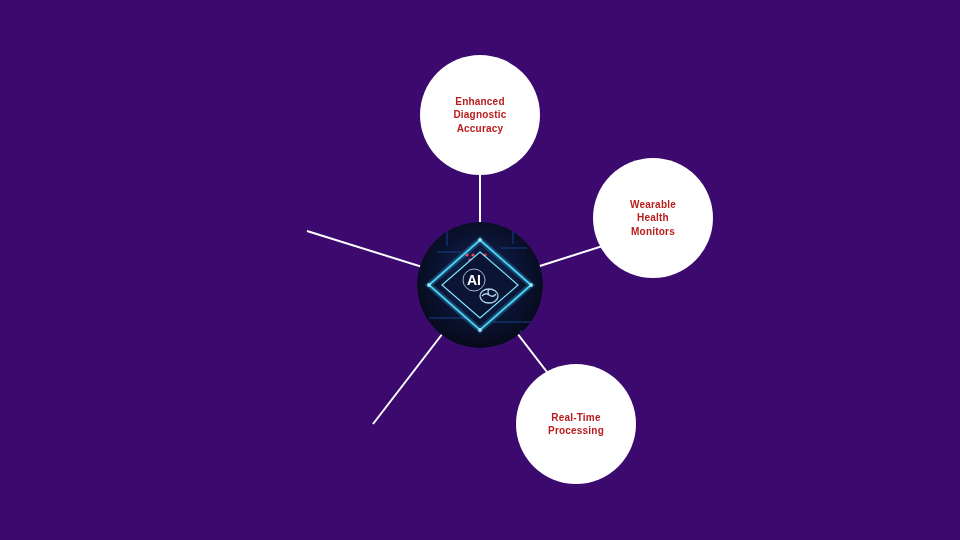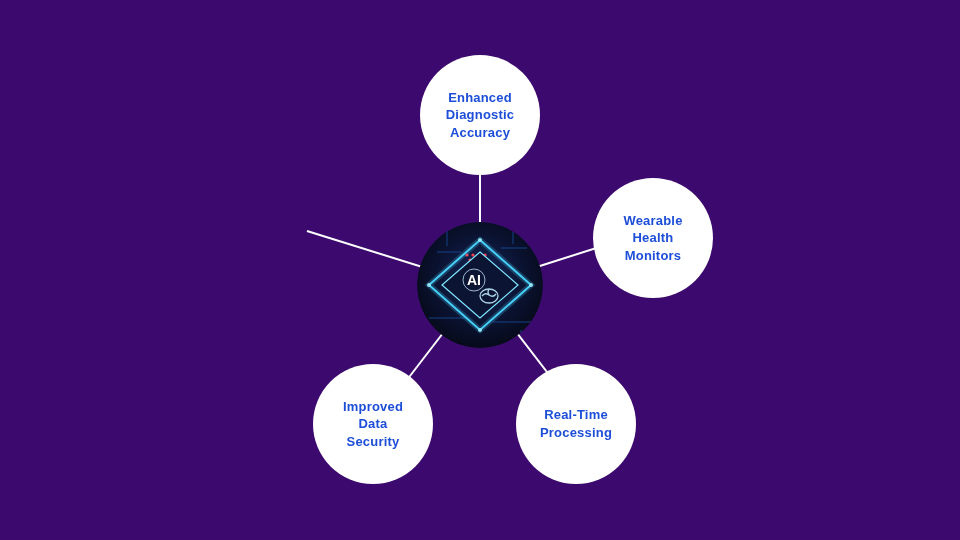--- a/index.html
+++ b/index.html
@@ -17,29 +17,29 @@
   .node{
     position:absolute;
     width:120px;height:120px;
     background:#ffffff;
     border-radius:50%;
     display:flex;align-items:center;justify-content:center;
     text-align:center;
     z-index:3;
   }
   .node-label{
-    font-size:13px;
+    font-size:10px;
     font-weight:bold;
-    color:#1d4ed8;
+    color:#b91c1c;
     line-height:1.35;
     white-space:pre-line;
     letter-spacing:0.2px;
   }
   .node-top{left:420px;top:55px;}
-  .node-right{left:593px;top:178px;}
+  .node-right{left:593px;top:158px;}
   .node-left{left:247px;top:171px;}
   .node-bottom-left{left:313px;top:364px;}
   .node-bottom-right{left:516px;top:364px;}
   .hub{
     position:absolute;
     left:417px;top:222px;
     width:126px;height:126px;
     z-index:2;
     border-radius:50%;
   }
@@ -125,24 +125,19 @@
 Accuracy</span>
   </div>
 
   <div class="node node-right">
     <span class="node-label">Wearable
 Health
 Monitors</span>
   </div>
 
 
-  <div class="node node-bottom-left">
-    <span class="node-label">Improved
-Data
-Security</span>
-  </div>
 
   <div class="node node-bottom-right">
     <span class="node-label">Real-Time
 Processing</span>
   </div>
 
 </div>
 
 </body></html>

